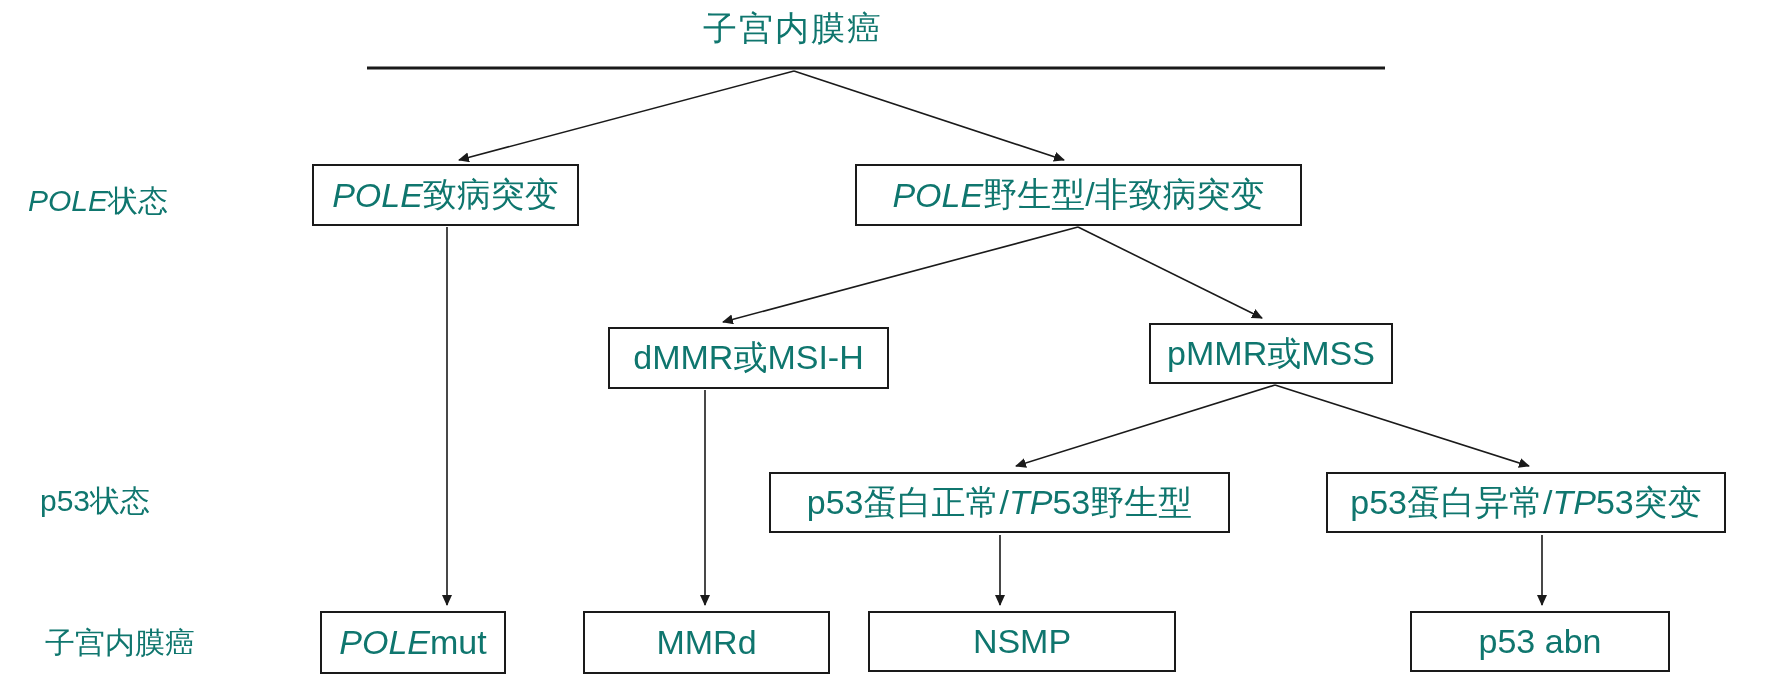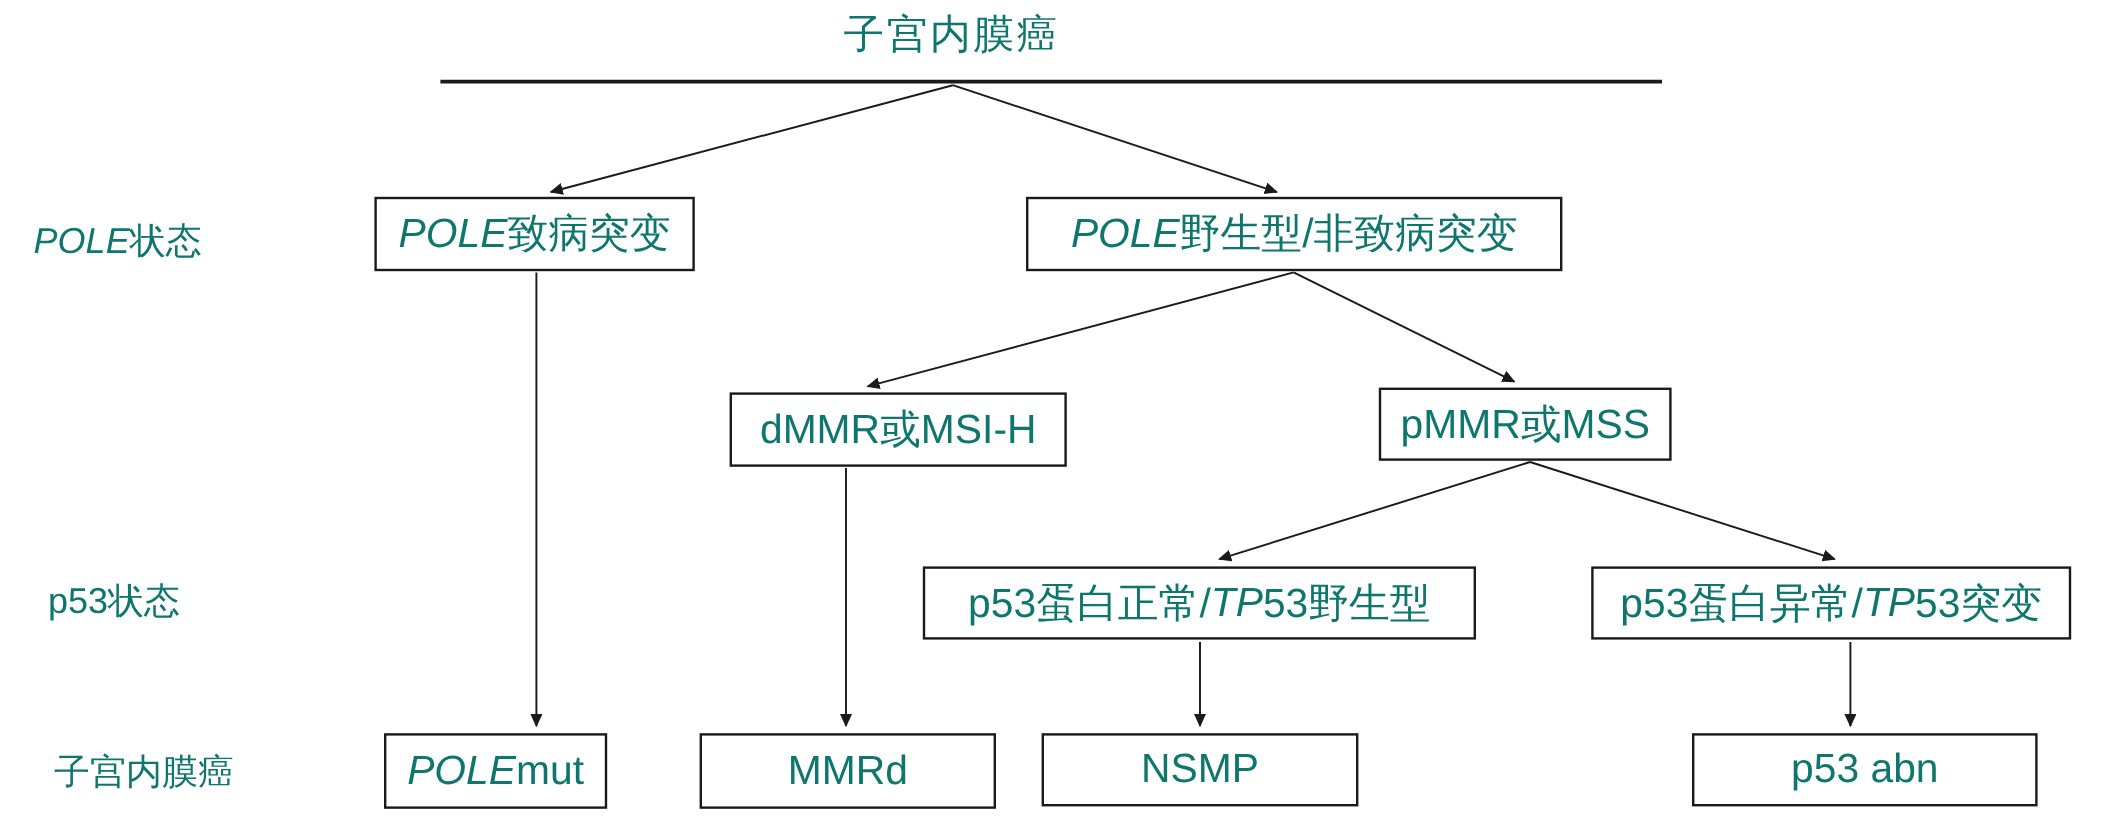--- a/index.html
+++ b/index.html
@@ -47,22 +47,22 @@
     box-sizing: border-box;
   }
   .n-pole-pathogenic { left: 312px;  top: 164px; width: 267px; height: 62px; }
   .n-pole-wildtype   { left: 855px;  top: 164px; width: 447px; height: 62px; }
   .n-dmmr            { left: 564px;  top: 327px; width: 281px; height: 62px; margin-left: 44px; }
   .n-pmmr            { left: 1149px; top: 323px; width: 244px; height: 61px; }
   .n-p53-normal      { left: 769px;  top: 472px; width: 461px; height: 61px; text-align: center; }
   .n-p53-abnormal    { left: 1326px; top: 472px; width: 400px; height: 61px; }
   .n-pole-mut        { left: 320px;  top: 611px; width: 186px; height: 63px; }
   .n-mmrd            { left: 583px;  top: 611px; width: 247px; height: 63px; }
-  .n-nsmp            { left: 868px;  top: 611px; width: 264px; height: 61px; }
-  .n-p53-abn         { left: 1410px; top: 611px; width: 288px; height: 61px; }
+  .n-nsmp            { left: 868px;  top: 611px; width: 308px; height: 61px; }
+  .n-p53-abn         { left: 1410px; top: 611px; width: 260px; height: 61px; }
 </style>
 </head>
 <body>
 
 <div class="canvas">
 
   <svg class="connector-layer" viewBox="0 0 1772 692" xmlns="http://www.w3.org/2000/svg" aria-hidden="true">
     <defs>
       <marker id="ah" markerWidth="14" markerHeight="12" refX="10" refY="5" orient="auto" markerUnits="userSpaceOnUse">
         <path d="M0,0 L11,5 L0,10 z" fill="#1a1a1a"></path>

